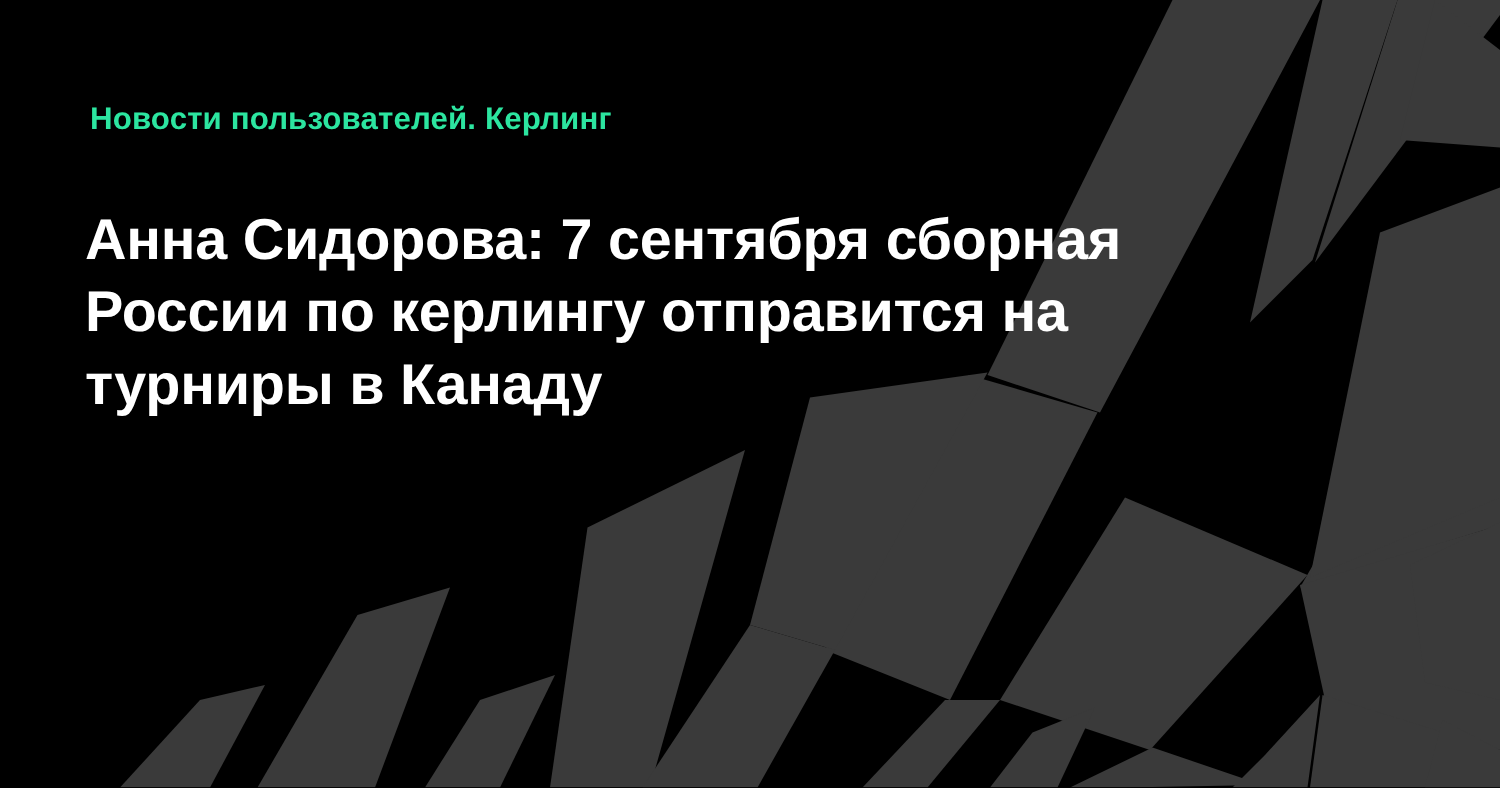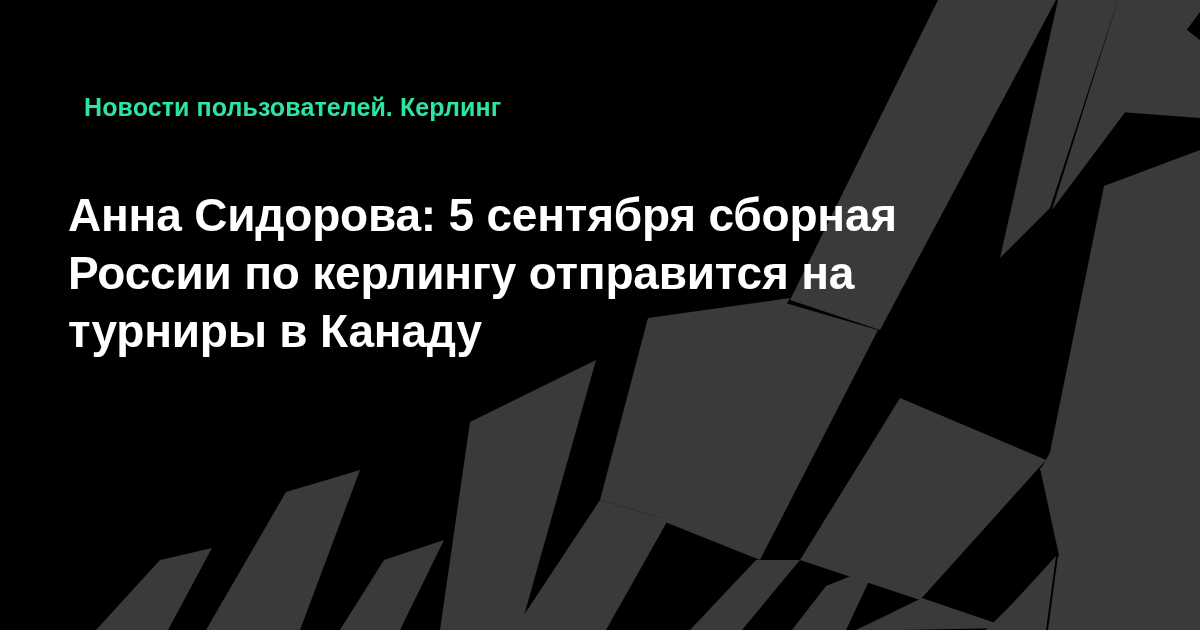--- a/index.html
+++ b/index.html
@@ -32,21 +32,21 @@
     height: 630px;
   }
 
   
   .content {
     position: relative;
     z-index: 2;
     padding: 0 68px;
   }
   .kicker {
-    margin: 16px;
+    margin: 4px;
     padding-top: 76px;
     font-size: 25px;
     line-height: 30px;
     font-weight: 700;
     letter-spacing: 0.1px;
     color: #2ce5a0;
     white-space: nowrap;
   }
   .headline {
     margin: 0;
@@ -95,16 +95,16 @@
         <polygon points="1154,576 1200,600 1200,630 1140,630"></polygon>
         <polygon points="1012,604 1056,556 1046,630 986,630"></polygon>
         <polygon points="826,586 876,566 846,630 792,630"></polygon>
         <polygon points="384,560 444,540 400,630 340,630"></polygon>
       </g>
     </svg>
   </div>
 
   <div class="content">
     <p class="kicker">Новости пользователей. Керлинг</p>
-    <h1 class="headline">Анна Сидорова: 5 сентября сборная России по керлингу отправится на турниры в Канаду</h1>
+    <h1 class="headline">Анна Сидорова: 7 сентября сборная России по керлингу отправится на турниры в Канаду</h1>
   </div>
 
 </div>
 
 </body></html>

